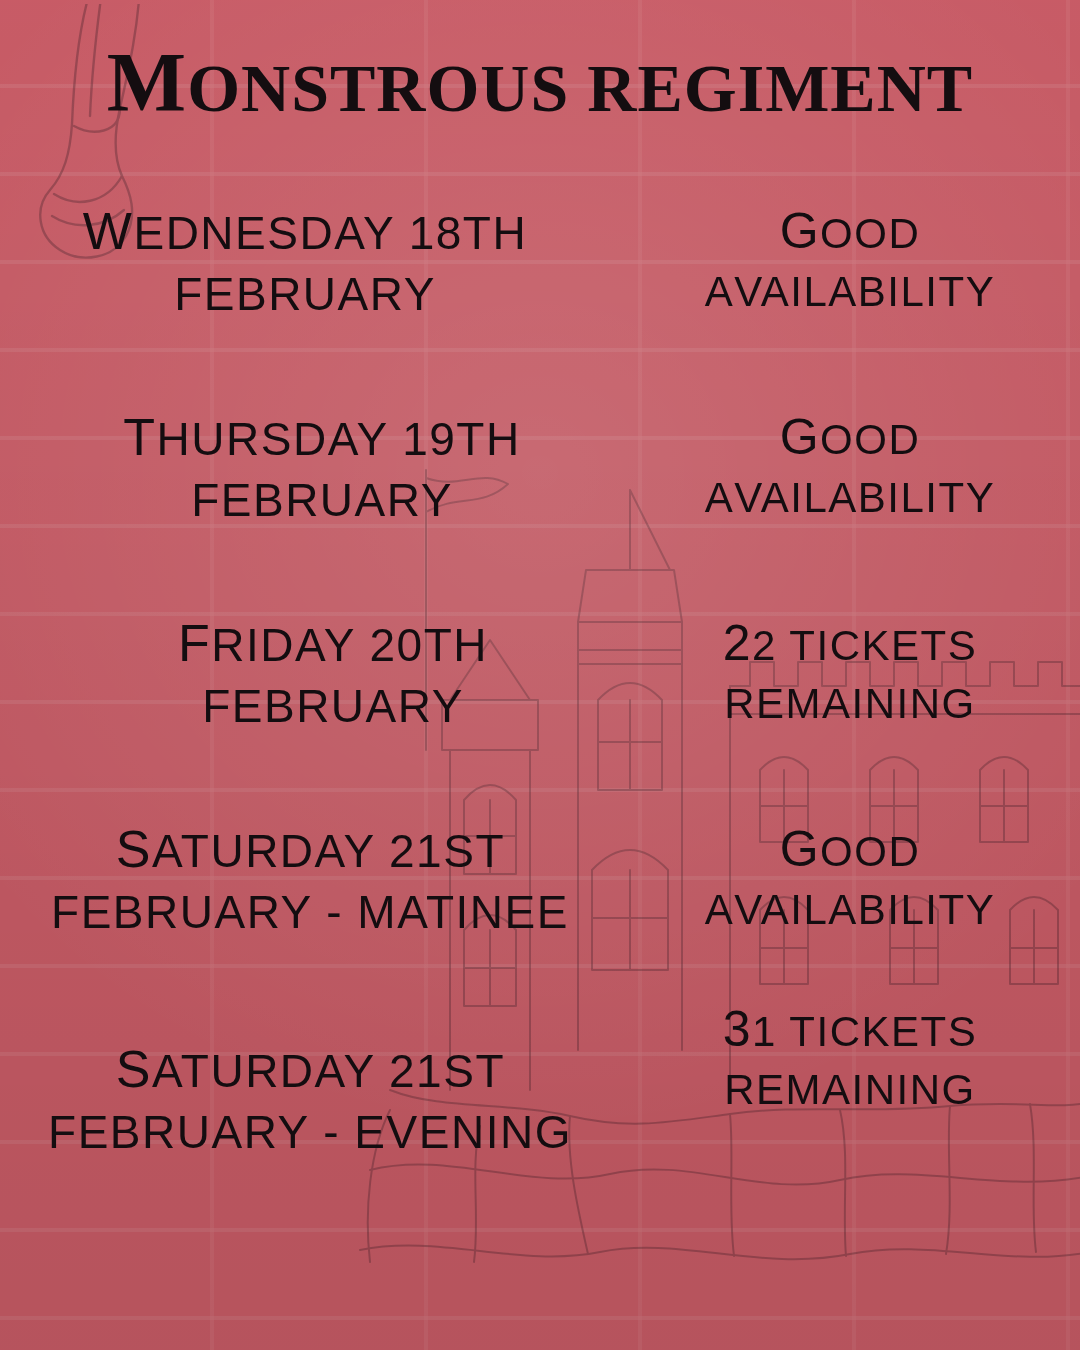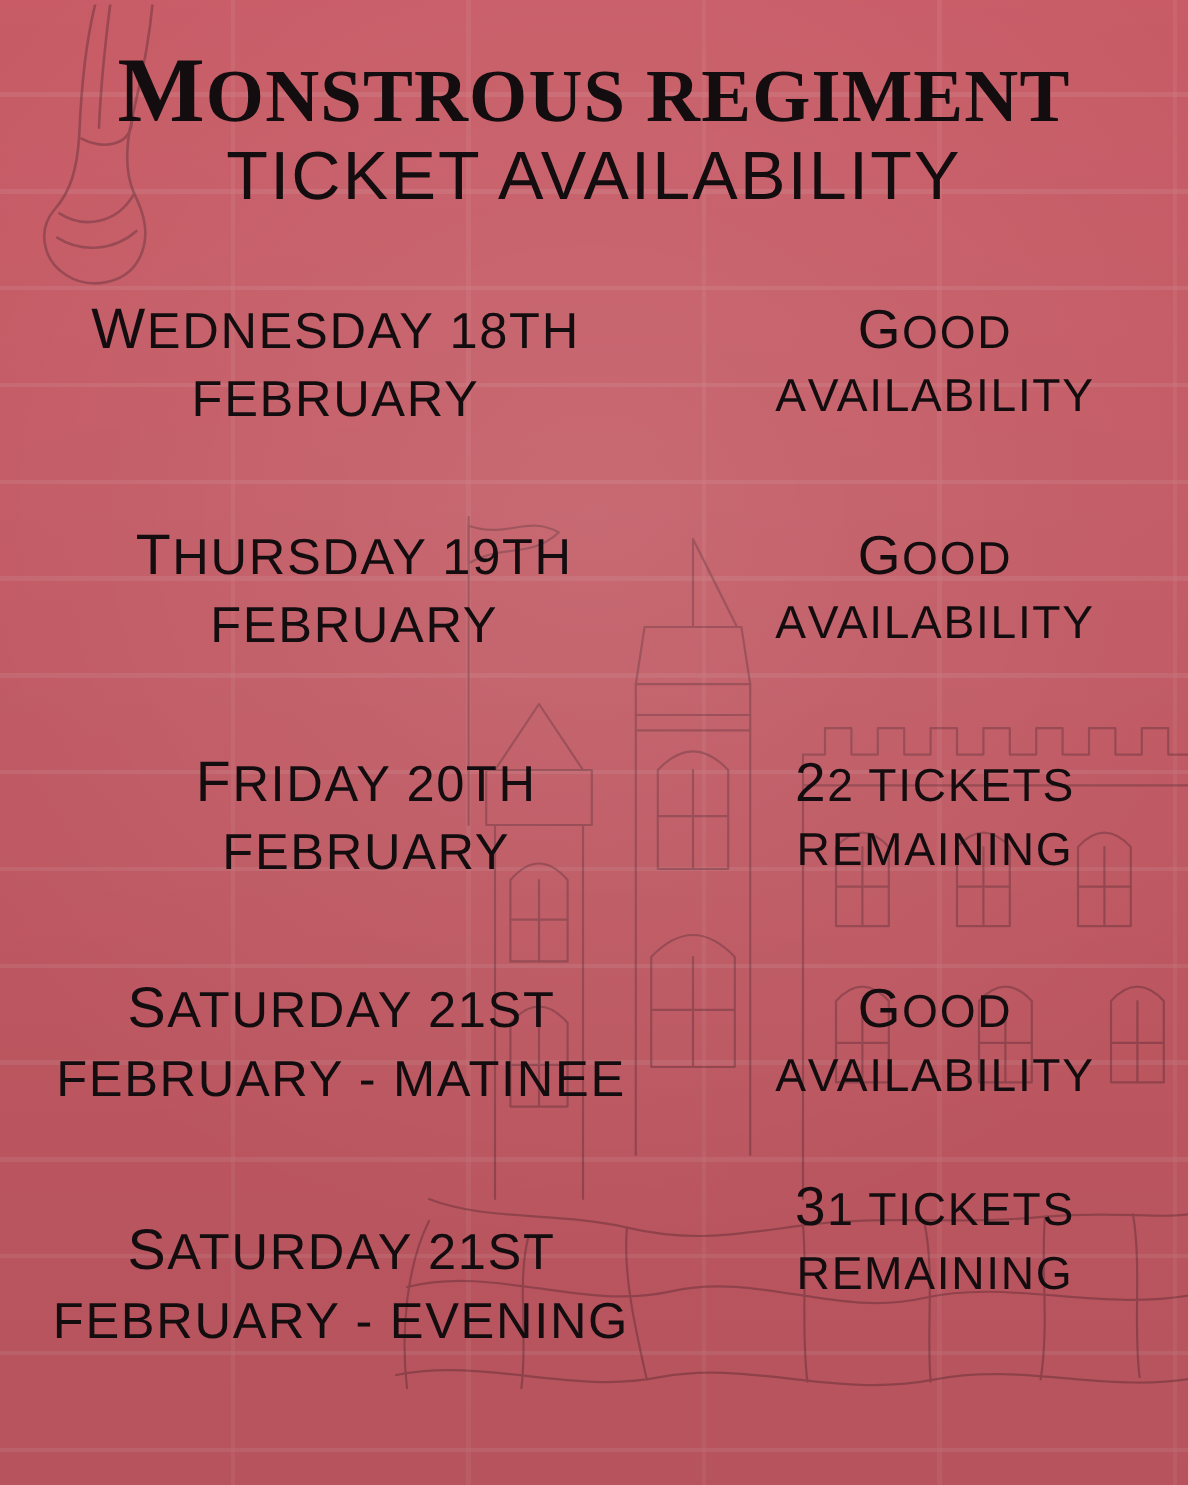--- a/index.html
+++ b/index.html
@@ -194,21 +194,20 @@
       <path d="M150 676 C140 716 150 766 144 812"></path>
       <path d="M510 660 C520 704 512 758 516 806"></path>
       <path d="M700 654 C708 702 700 756 706 802"></path>
     </g>
   </svg>
 
   <div class="vignette"></div>
 
   <div class="titles">
     <h1 class="title-main"><span style="font-size: 84px;">M</span><span style="font-size: 68px;">o</span><span style="font-size: 68px;">n</span><span style="font-size: 68px;">s</span><span style="font-size: 68px;">t</span><span style="font-size: 68px;">r</span><span style="font-size: 68px;">o</span><span style="font-size: 68px;">u</span><span style="font-size: 68px;">s</span><span style="font-size: 68px;"> </span><span style="font-size: 68px;">r</span><span style="font-size: 68px;">e</span><span style="font-size: 68px;">g</span><span style="font-size: 68px;">i</span><span style="font-size: 68px;">m</span><span style="font-size: 68px;">e</span><span style="font-size: 68px;">n</span><span style="font-size: 68px;">t</span></h1>
-    <h2 class="title-sub">Ticket availability</h2>
   </div>
 
   <div class="rows">
 
     <div class="row row-1">
       <div class="date"><span style="font-size: 52px;">W</span><span style="font-size: 46px;">e</span><span style="font-size: 46px;">d</span><span style="font-size: 46px;">n</span><span style="font-size: 46px;">e</span><span style="font-size: 46px;">s</span><span style="font-size: 46px;">d</span><span style="font-size: 46px;">a</span><span style="font-size: 46px;">y</span><span style="font-size: 46px;"> </span><span style="font-size: 46px;">1</span><span style="font-size: 46px;">8</span><span style="font-size: 46px;">t</span><span style="font-size: 46px;">h</span><span style="font-size: 46px;"> </span><span style="font-size: 46px;">F</span><span style="font-size: 46px;">e</span><span style="font-size: 46px;">b</span><span style="font-size: 46px;">r</span><span style="font-size: 46px;">u</span><span style="font-size: 46px;">a</span><span style="font-size: 46px;">r</span><span style="font-size: 46px;">y</span></div>
       <div class="status"><span style="font-size: 50px;">G</span><span style="font-size: 42px;">o</span><span style="font-size: 42px;">o</span><span style="font-size: 42px;">d</span><span style="font-size: 42px;"> </span><span style="font-size: 42px;">a</span><span style="font-size: 42px;">v</span><span style="font-size: 42px;">a</span><span style="font-size: 42px;">i</span><span style="font-size: 42px;">l</span><span style="font-size: 42px;">a</span><span style="font-size: 42px;">b</span><span style="font-size: 42px;">i</span><span style="font-size: 42px;">l</span><span style="font-size: 42px;">i</span><span style="font-size: 42px;">t</span><span style="font-size: 42px;">y</span></div>
     </div>
 
     <div class="row row-2">

